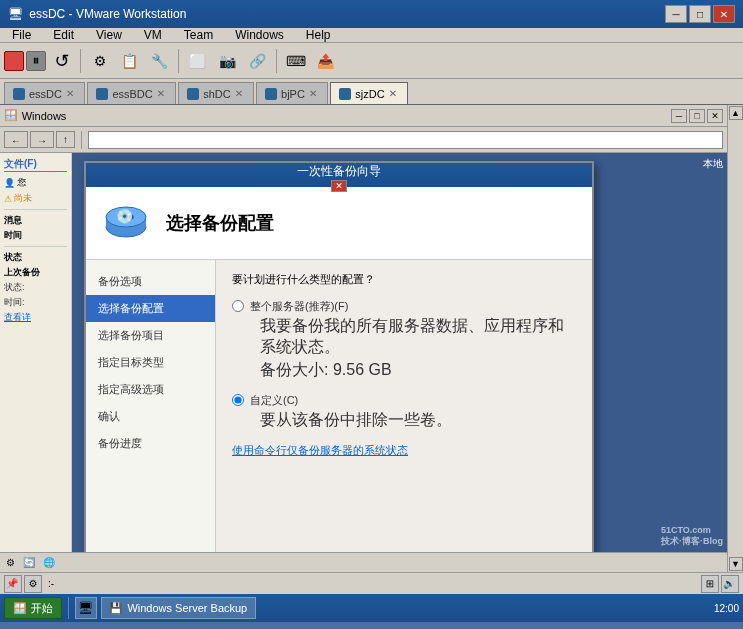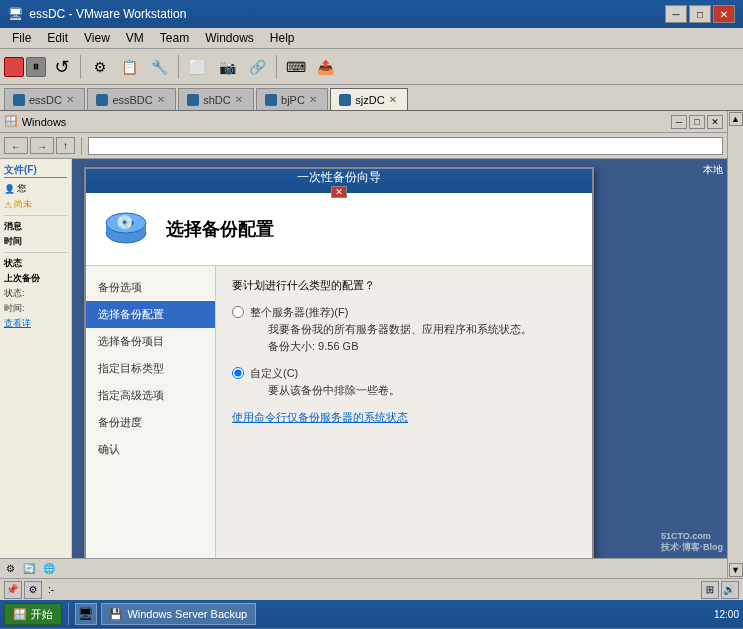--- a/index.html
+++ b/index.html
@@ -24,25 +24,25 @@
       color: #000;
       font-size: 10px;
       display: flex; align-items: center; justify-content: center;
       cursor: pointer;
     }
     .title-btn.close { background: #c0392b; color: white; }
 
     
     .menu-bar {
       background: #d4d0c8;
-      height: 21px;
+      height: 15px;
       display: flex;
       align-items: center;
       padding: 0 4px;
-      gap: 0;
+      gap: 6px;
       border-bottom: 1px solid #999;
     }
     .menu-item {
       padding: 2px 8px;
       font-size: 12px;
       cursor: pointer;
       color: #000;
     }
 
     
@@ -200,24 +200,24 @@
       gap: 6px;
       cursor: pointer;
     }
 
     .radio-option .radio-text {
       display: flex;
       flex-direction: column;
     }
 
     .radio-desc {
-      font-size: 11px;
+      font-size: 16px;
       color: #333;
       margin-top: 2px;
-      margin-left: 36px;
+      margin-left: 28px;
     }
 
     .link-text {
       color: #0066cc;
       text-decoration: underline;
       cursor: pointer;
       font-size: 11px;
     }
 
     
@@ -432,22 +432,22 @@
             </div>
 
             <div class="dialog-body">
 
               <div class="wizard-nav">
                 <div class="wizard-nav-item">备份选项</div>
                 <div class="wizard-nav-item active">选择备份配置</div>
                 <div class="wizard-nav-item">选择备份项目</div>
                 <div class="wizard-nav-item">指定目标类型</div>
                 <div class="wizard-nav-item">指定高级选项</div>
+                <div class="wizard-nav-item">确认</div>
                 <div class="wizard-nav-item">备份进度</div>
-                <div class="wizard-nav-item">确认</div>
               </div>
 
               <div class="wizard-content">
                 <div class="wizard-question">要计划进行什么类型的配置？</div>
 
                 <div class="radio-option">
                   <label>
                     <input type="radio" name="backup-type" style="">
                     <span class="radio-text">
                       <span>整个服务器(推荐)(F)</span>

